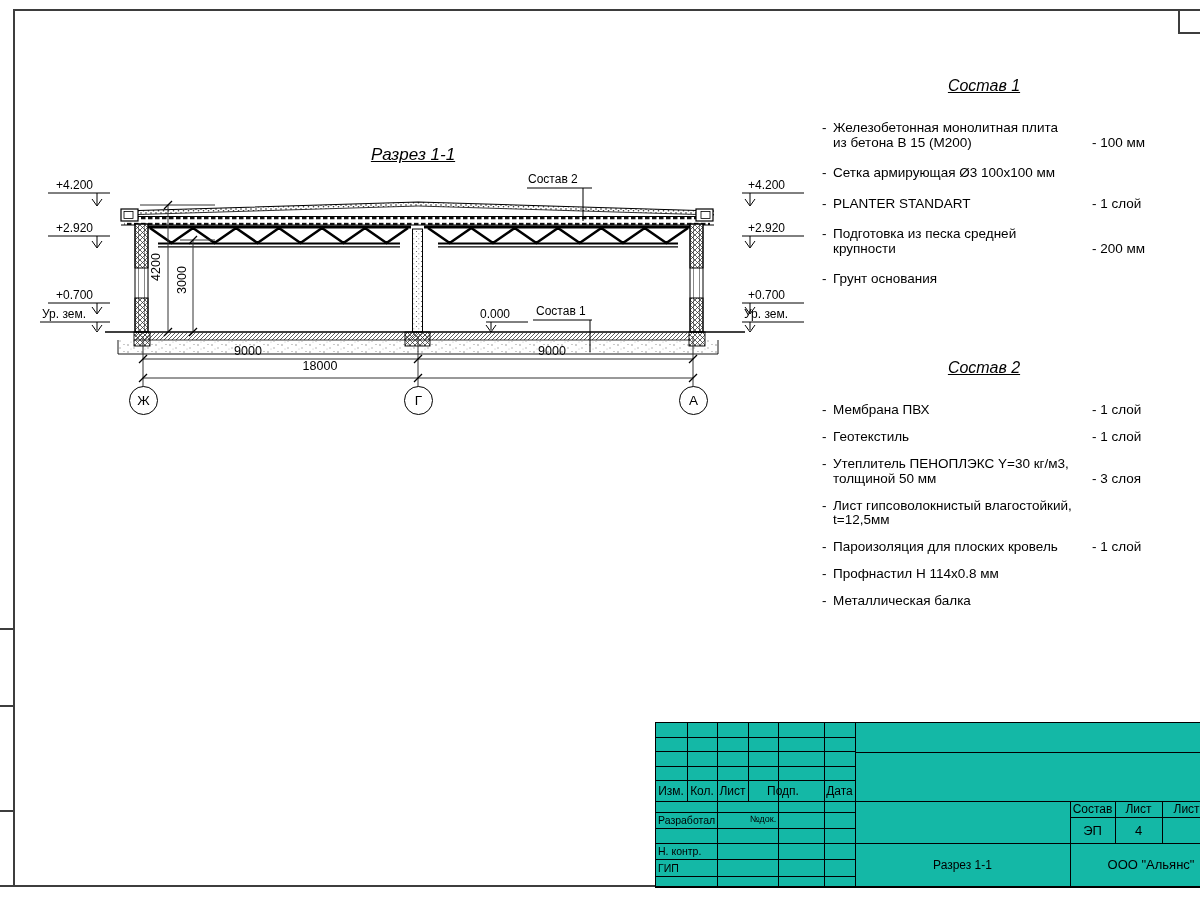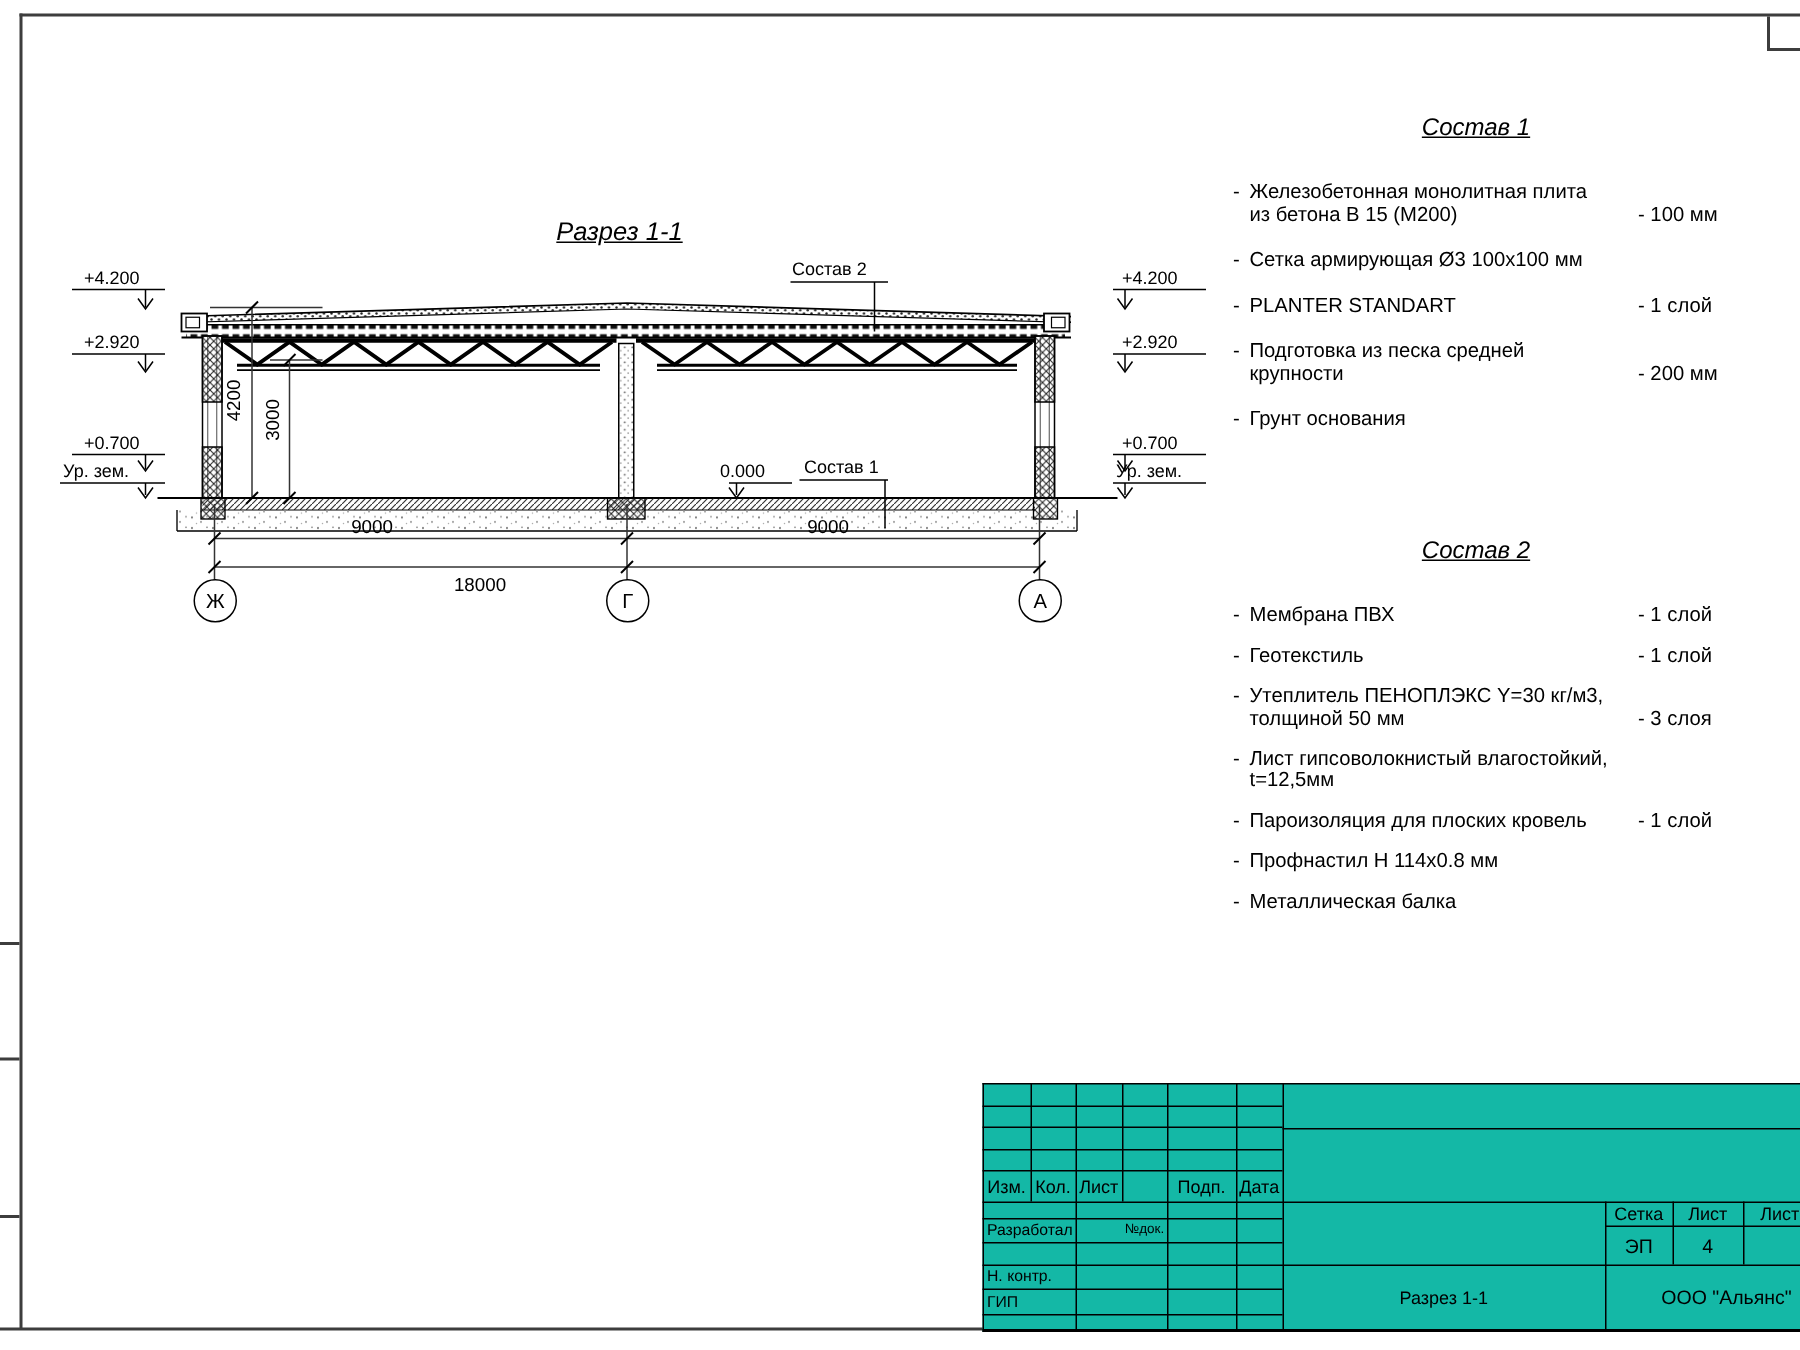--- a/index.html
+++ b/index.html
@@ -223,21 +223,21 @@
 <div class="txt elev" style="left:748px;top:289px;">+0.700</div>
 <div class="txt elev" style="left:744px;top:308px;">Ур. зем.</div>
 
 <div class="txt elev" style="left:480px;top:308px;">0.000</div>
 
 <div class="txt elev" style="left:528px;top:173px;">Состав 2</div>
 <div class="txt elev" style="left:536px;top:305px;">Состав 1</div>
 
 <div class="txt dim c" style="left:248px;top:345px;">9000</div>
 <div class="txt dim c" style="left:552px;top:345px;">9000</div>
-<div class="txt dim c" style="left:320px;top:384px;">18000</div>
+<div class="txt dim c" style="left:320px;top:360px;">18000</div>
 <div class="txt dim rot" style="left:157px;top:267px;">4200</div>
 <div class="txt dim rot" style="left:183px;top:280px;">3000</div>
 
 <div class="axis-bubble" style="left:129px;top:386px;">
     <span>Ж</span>
   </div>
 <div class="axis-bubble" style="left:404px;top:386px;">
     <span>Г</span>
   </div>
 <div class="axis-bubble" style="left:679px;top:386px;">
@@ -336,28 +336,28 @@
   <div class="vl" style="left:169px;top:0;height:166px;"></div>
   <div class="vl" style="left:200px;top:0;height:166px;"></div>
   <div class="vl" style="left:415px;top:79px;height:87px;"></div>
   <div class="vl" style="left:460px;top:79px;height:42px;"></div>
   <div class="vl" style="left:507px;top:79px;height:42px;"></div>
 
   <div class="cell fs12" style="left:0;top:58px;width:32px;height:21px;">Изм.</div>
   <div class="cell fs12" style="left:32px;top:58px;width:30px;height:21px;">Кол.</div>
   <div class="cell fs12" style="left:62px;top:58px;width:31px;height:21px;">Лист</div>
   <div class="cell fs9" style="left:93px;top:58px;width:30px;height:21px;">№док.</div>
-  <div class="cell fs12" style="left:123px;top:58px;width:46px;height:21px;">Подп.</div>
+  <div class="cell fs12" style="left:105px;top:58px;width:46px;height:21px;">Подп.</div>
   <div class="cell fs12" style="left:169px;top:58px;width:31px;height:21px;text-align:center;">Дата</div>
 
   <div class="cell cl fs10" style="left:0;top:90px;width:62px;height:16px;">Разработал</div>
   <div class="cell cl fs10" style="left:0;top:121px;width:62px;height:16px;">Н. контр.</div>
   <div class="cell cl fs10" style="left:0;top:137px;width:62px;height:17px;">ГИП</div>
 
-  <div class="cell fs12" style="left:415px;top:79px;width:45px;height:16px;">Сетка</div>
+  <div class="cell fs12" style="left:415px;top:79px;width:45px;height:16px;">Состав</div>
   <div class="cell fs12" style="left:460px;top:79px;width:47px;height:16px;">Лист</div>
   <div class="cell fs12" style="left:507px;top:79px;width:62px;height:16px;">Листов</div>
   <div class="cell fs13" style="left:415px;top:95px;width:45px;height:26px;">ЭП</div>
   <div class="cell fs13" style="left:460px;top:95px;width:47px;height:26px;">4</div>
 
   <div class="cell fs12" style="left:200px;top:121px;width:215px;height:43px;">Разрез 1-1</div>
   <div class="cell fs13" style="left:415px;top:121px;width:162px;height:43px;">ООО "Альянс"</div>
 </div>
 
 </body></html>

